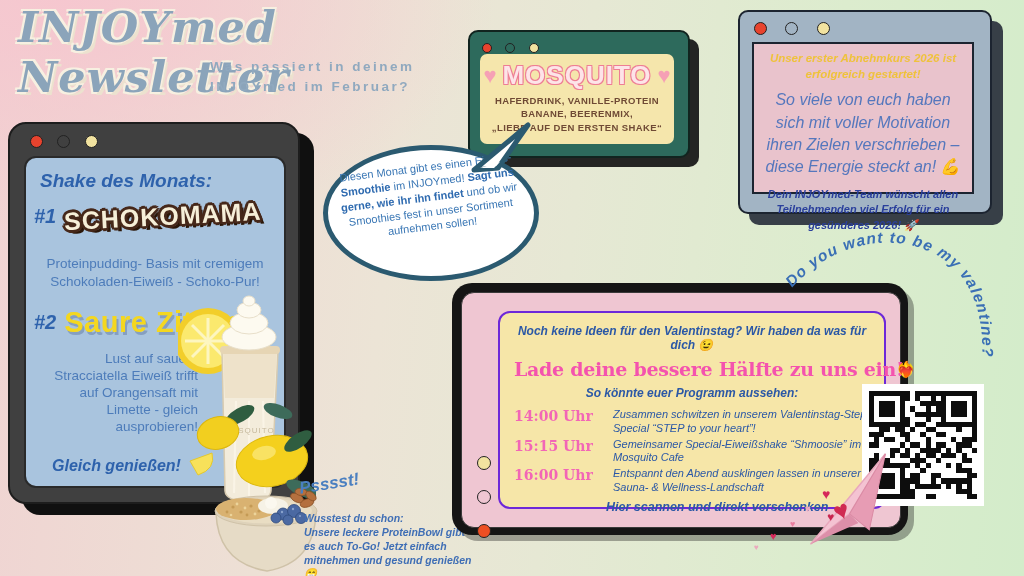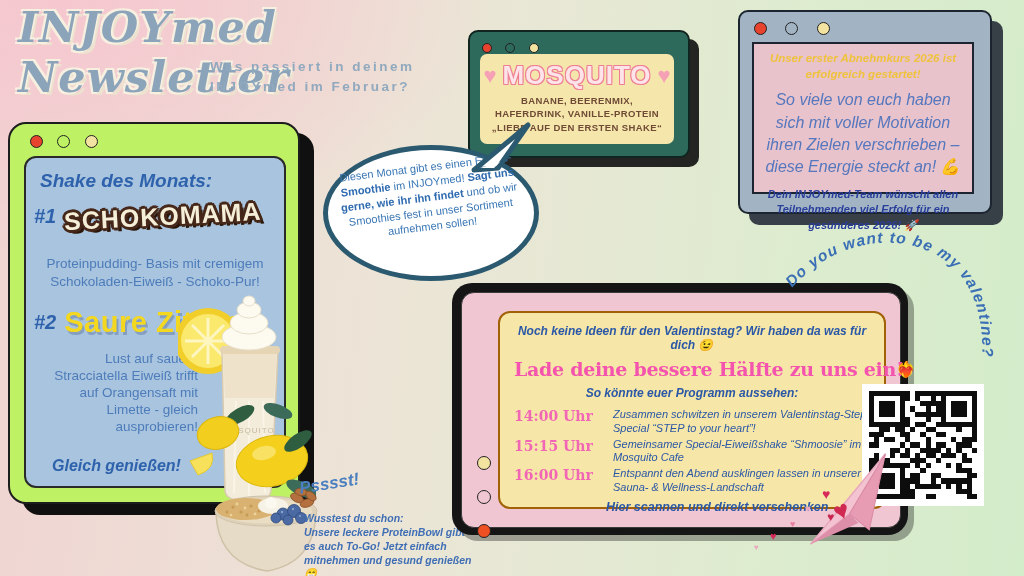--- a/index.html
+++ b/index.html
@@ -20,21 +20,21 @@
   }
   .subtitle{
     left:210px;top:57px;width:245px;text-align:left;
     font-size:13.5px;font-weight:bold;letter-spacing:2.5px;color:#90a9bf;line-height:1.45;
   }
   
   .dot{border-radius:50%;border:1.6px solid #222;display:inline-block;}
   .dot-red{background:#e8432e;} .dot-clear{background:transparent;} .dot-cream{background:#f2e3a0;} .dot-orange{background:#ee4f23;}
   
   .shake-card{
-    left:8px;top:122px;width:288px;height:378px;background:#bef264;
+    left:8px;top:122px;width:288px;height:378px;background:#404040;
     border:2px solid #1d1d1d;border-radius:18px;box-shadow:14px 11px 0 0 #101010;
   }
   .shake-dots{left:20px;top:10px;} .shake-dots .dot{width:11px;height:11px;margin-right:10px;}
   .shake-panel{
     left:14px;top:32px;width:258px;height:328px;background:#a9c4de;
     border:2px solid #2a2a2a;border-radius:12px;overflow:hidden;
   }
   .shake-title{margin:12px 0 0 14px;font-size:19px;font-weight:bold;font-style:italic;color:#2e62ac;}
   .rank{font-size:20px;font-weight:bold;font-style:italic;color:#2e62ac;}
   .row1{margin:10px 0 0 8px;display:flex;align-items:center;gap:8px;}
@@ -88,21 +88,21 @@
   }
   .kurs-head{font-size:11.5px;font-weight:bold;font-style:italic;color:#efc23b;line-height:1.4;}
   .kurs-body{margin-top:7px;font-size:16px;font-style:italic;color:#5577bd;line-height:1.4;}
   .kurs-foot{margin-top:8px;font-size:11px;font-weight:bold;font-style:italic;color:#2a3f9c;line-height:1.4;}
   
   .val-card{left:452px;top:283px;width:456px;height:252px;background:#151515;border-radius:20px;box-shadow:6px 6px 0 rgba(20,20,20,.35);}
   .val-pink{left:9px;top:9px;width:438px;height:234px;background:#efc6d2;border-radius:13px;border:1px solid #3a3a3a;}
   .val-dots{left:15px;top:163px;width:14px;} .val-dots .dot{width:12px;height:12px;margin-bottom:16px;}
   .val-panel{
     left:36px;top:18px;width:388px;height:198px;background:#f6e6a8;
-    border:2px solid #a16207;border-radius:12px;padding:11px 14px;box-sizing:border-box;
+    border:2px solid #6d28d9;border-radius:12px;padding:11px 14px;box-sizing:border-box;
   }
   .val-intro{text-align:center;font-size:12px;font-weight:bold;font-style:italic;color:#2b58a6;}
   .val-head{
     margin-top:6px;text-align:center;white-space:nowrap;
     font-family:"DejaVu Serif",serif;font-size:19px;font-weight:bold;color:#f453ae;letter-spacing:-.3px;
   }
   .val-sub{margin-top:6px;text-align:center;font-size:12px;font-weight:bold;font-style:italic;color:#2b58a6;}
   .sched{margin-top:8px;}
   .sched-row{display:flex;gap:19px;margin-bottom:2px;}
   .sched-time{width:80px;flex:none;font-family:"DejaVu Serif",serif;font-size:14px;font-weight:bold;color:#f266b6;}
@@ -237,22 +237,22 @@
     <span class="dot dot-clear"></span>
     <span class="dot dot-cream"></span>
   </div>
   <div class="abs shm-panel">
     <div class="shm-title-row">
       <span class="shm-heart">♥</span>
       <span class="shm-title">MOSQUITO</span>
       <span class="shm-heart">♥</span>
     </div>
     <div class="shm-lines">
+      <div>HAFERDRINK, VANILLE-PROTEIN</div>
       <div>BANANE, BEERENMIX,</div>
-      <div>HAFERDRINK, VANILLE-PROTEIN</div>
       <div>„LIEBE AUF DEN ERSTEN SHAKE“</div>
     </div>
   </div>
 </div>
 
 <div class="abs bubble">
   <div class="bubble-text">
     <span>Diesen Monat gibt es einen Eiweiß-</span><b>Smoothie</b><span> im INJOYmed! </span><b>Sagt uns gerne, wie ihr ihn findet</b><span> und ob wir Smoothies fest in unser Sortiment aufnehmen sollen!</span>
   </div>
 </div>

